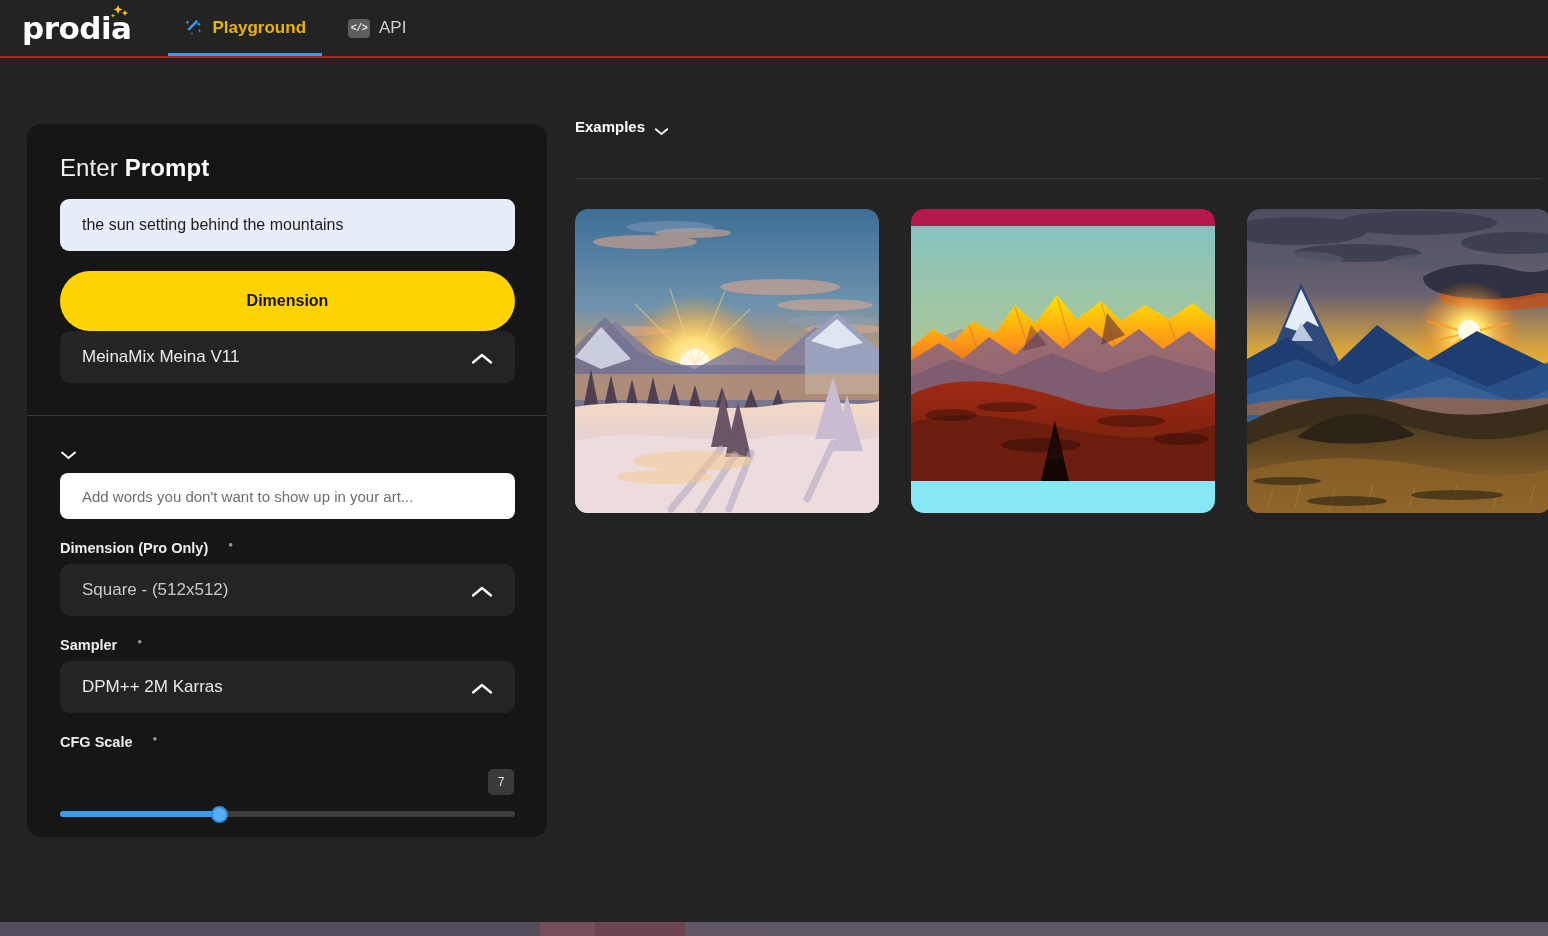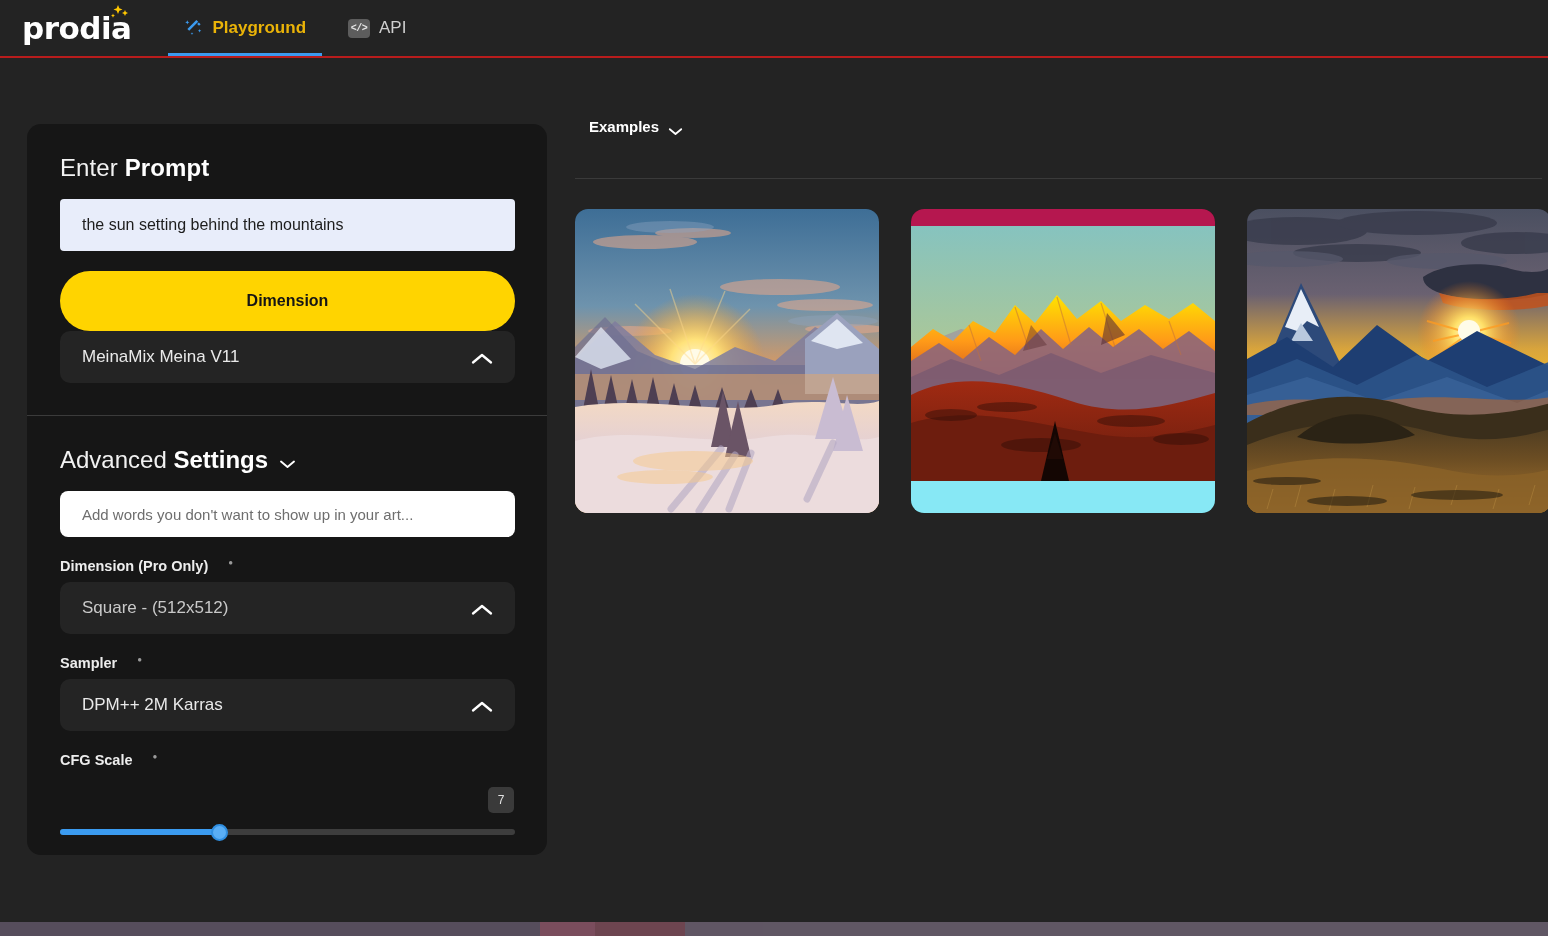--- a/index.html
+++ b/index.html
@@ -116,21 +116,21 @@
     margin-bottom: 17px;
     letter-spacing: 0.1px;
   }
   .sec-title b { font-weight: 700; color: #ffffff; }
 
   .prompt-input {
     width: 455px;
     height: 52px;
     background: #e8edfa;
     border: none;
-    border-radius: 4px;
+    border-radius: 9px;
     padding: 0 22px;
     font-size: 16px;
     color: #1d1d1d;
     font-family: "Liberation Sans", sans-serif;
     outline: none;
     display: block;
   }
 
   .generate-btn {
     width: 455px;
@@ -277,21 +277,21 @@
     min-width: 0;
   }
 
   .examples-row {
     display: flex;
     align-items: center;
     gap: 9px;
     cursor: pointer;
     width: fit-content;
   }
-  .examples-row .lbl { font-size: 15px; font-weight: 700; color: #fff; margin-left: 14px; }
+  .examples-row .lbl { font-size: 15px; font-weight: 700; color: #fff; }
 
   .main-divider {
     height: 1px;
     background: #3a3a3a;
     margin: 43px 0 0 0;
     width: 967px;
   }
 
   .gen-title {
     font-size: 21px;
@@ -397,21 +397,20 @@
               </svg>
           </span>
         </div>
       </div>
 
       <div class="divider"></div>
 
       <div class="panel-section">
 
         <div class="adv-head">
-          <span class="t"><span>Advanced </span><b>Settings</b></span>
           <span class="chev" style="width:17px;height:10px;">
             <svg viewBox="0 0 17 10">
                 <path d="M2 2.5 L8.5 8 L15 2.5" stroke="#ffffff" stroke-width="1.9" fill="none" stroke-linecap="round" stroke-linejoin="round"></path>
               </svg>
           </span>
         </div>
 
         <input class="neg-input" type="text" placeholder="Add words you don't want to show up in your art..." style="">
 
         <div class="field-label">

